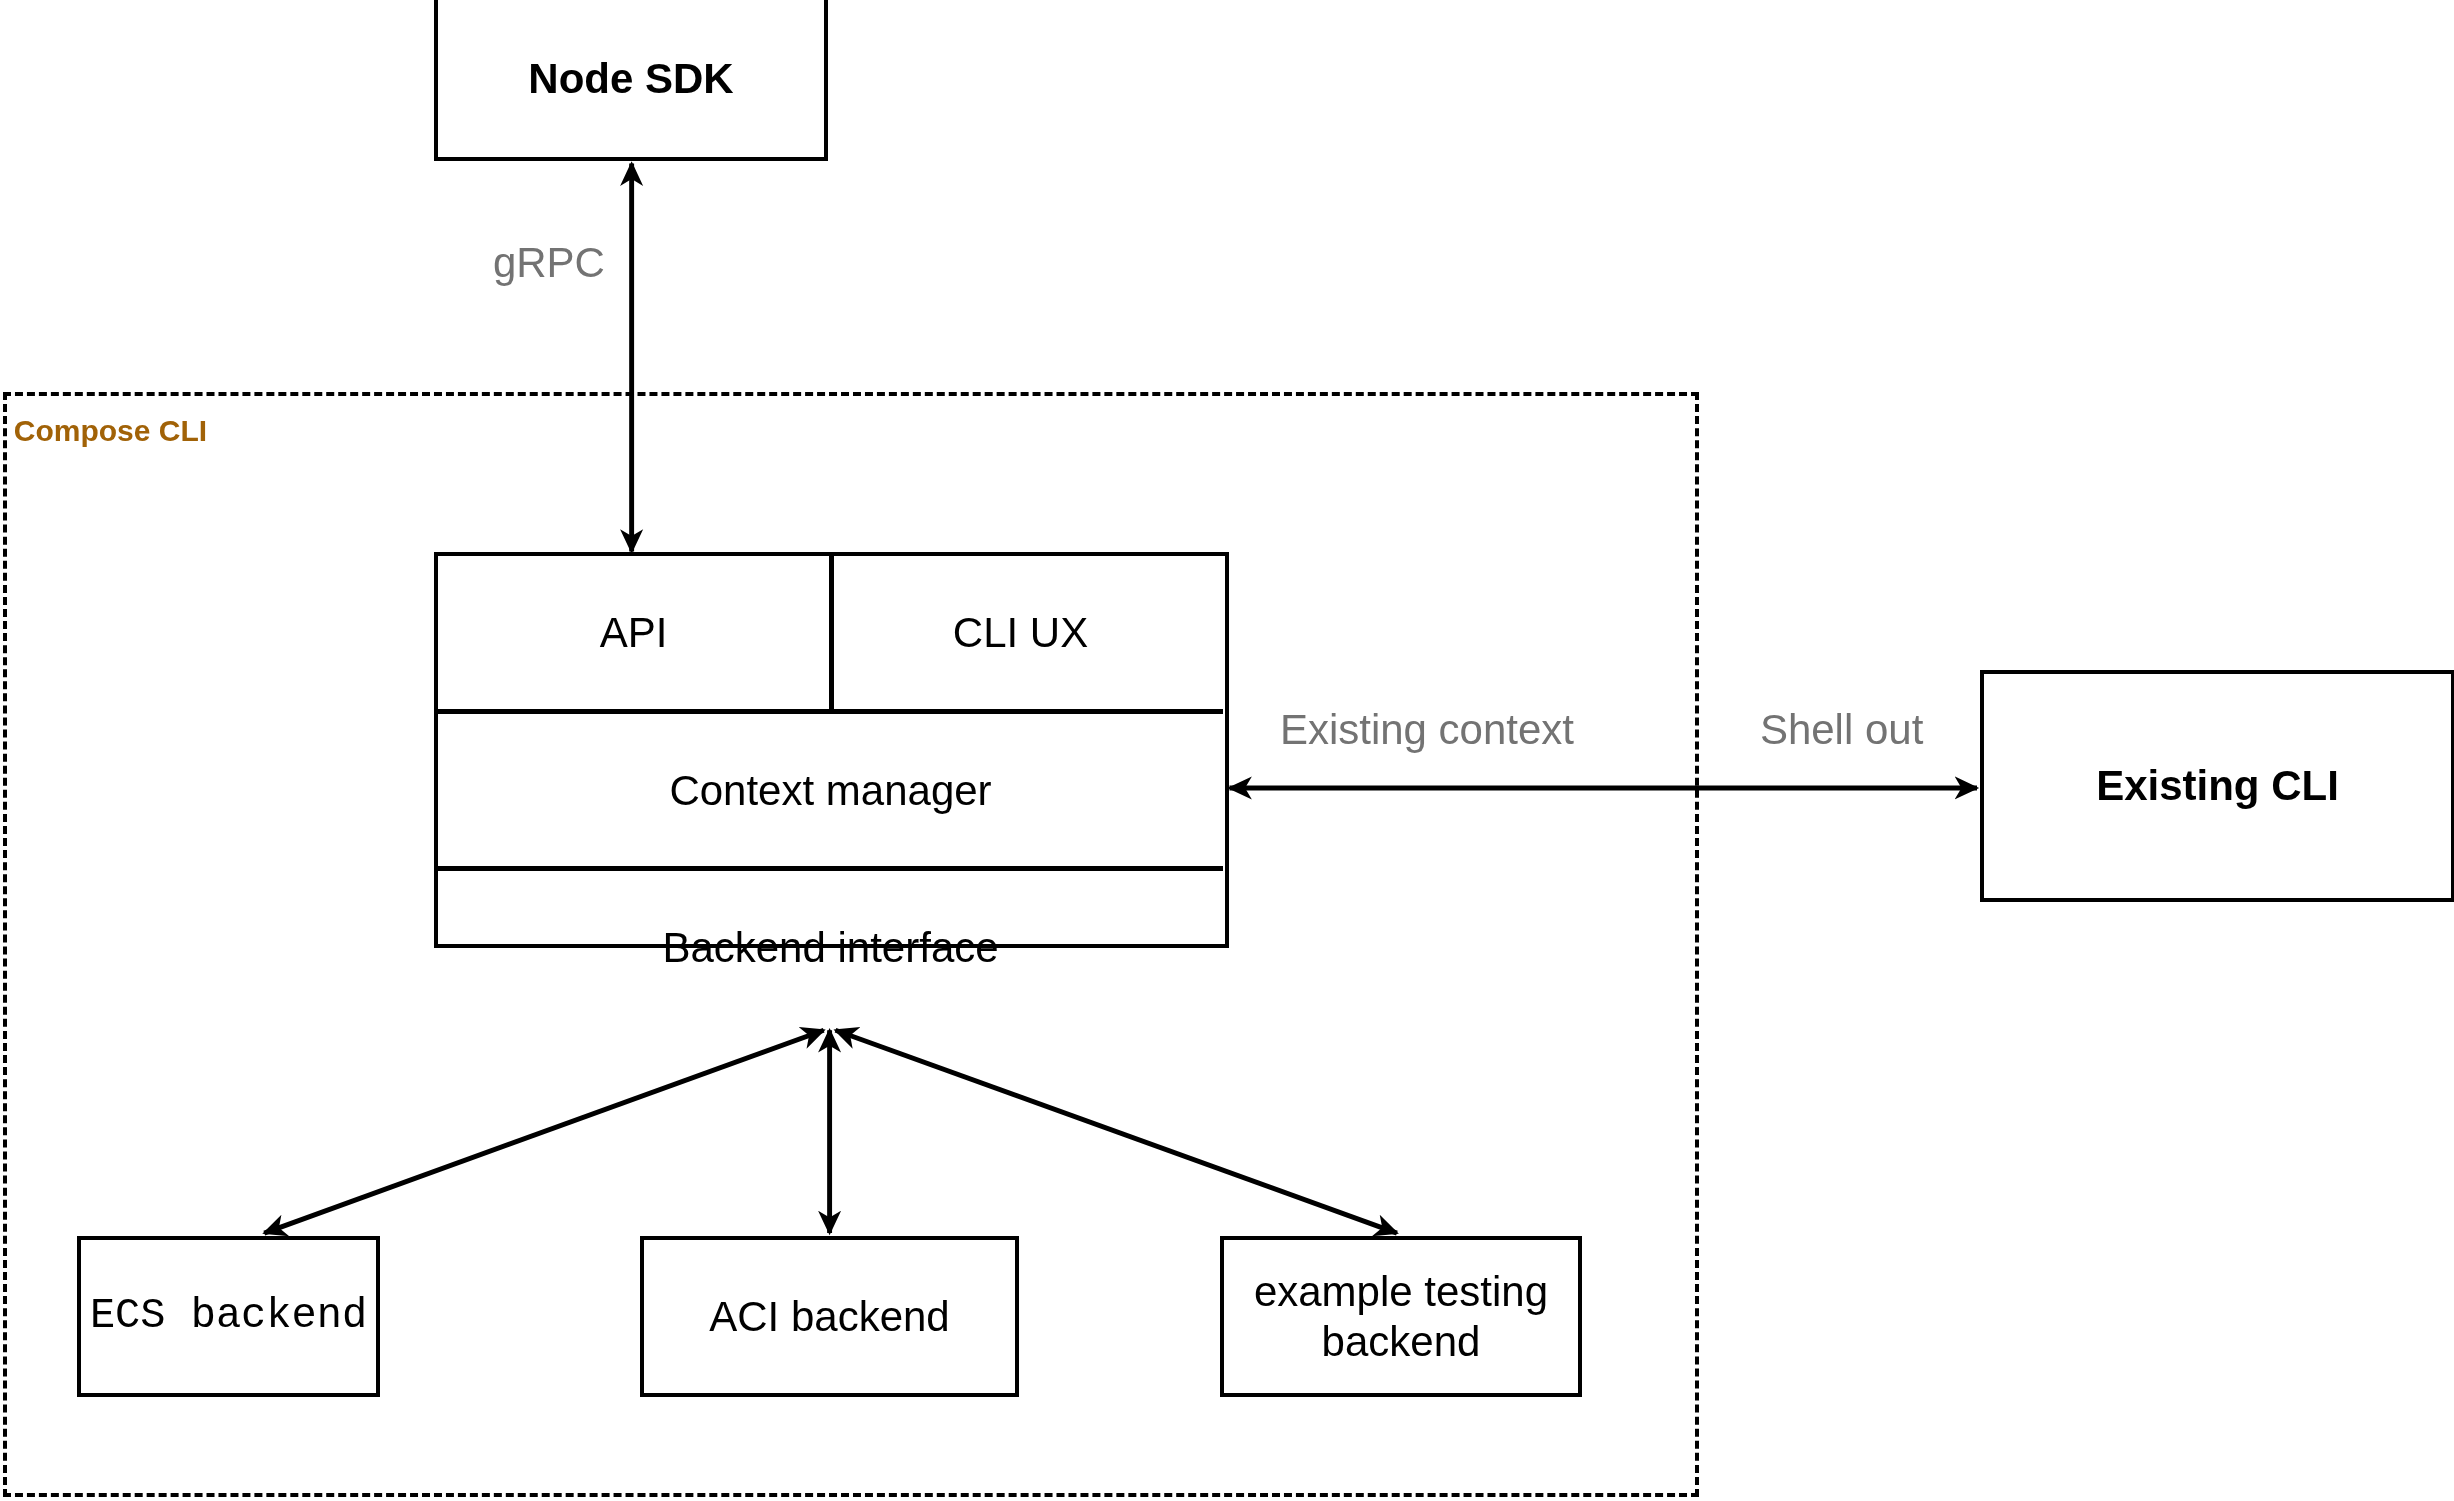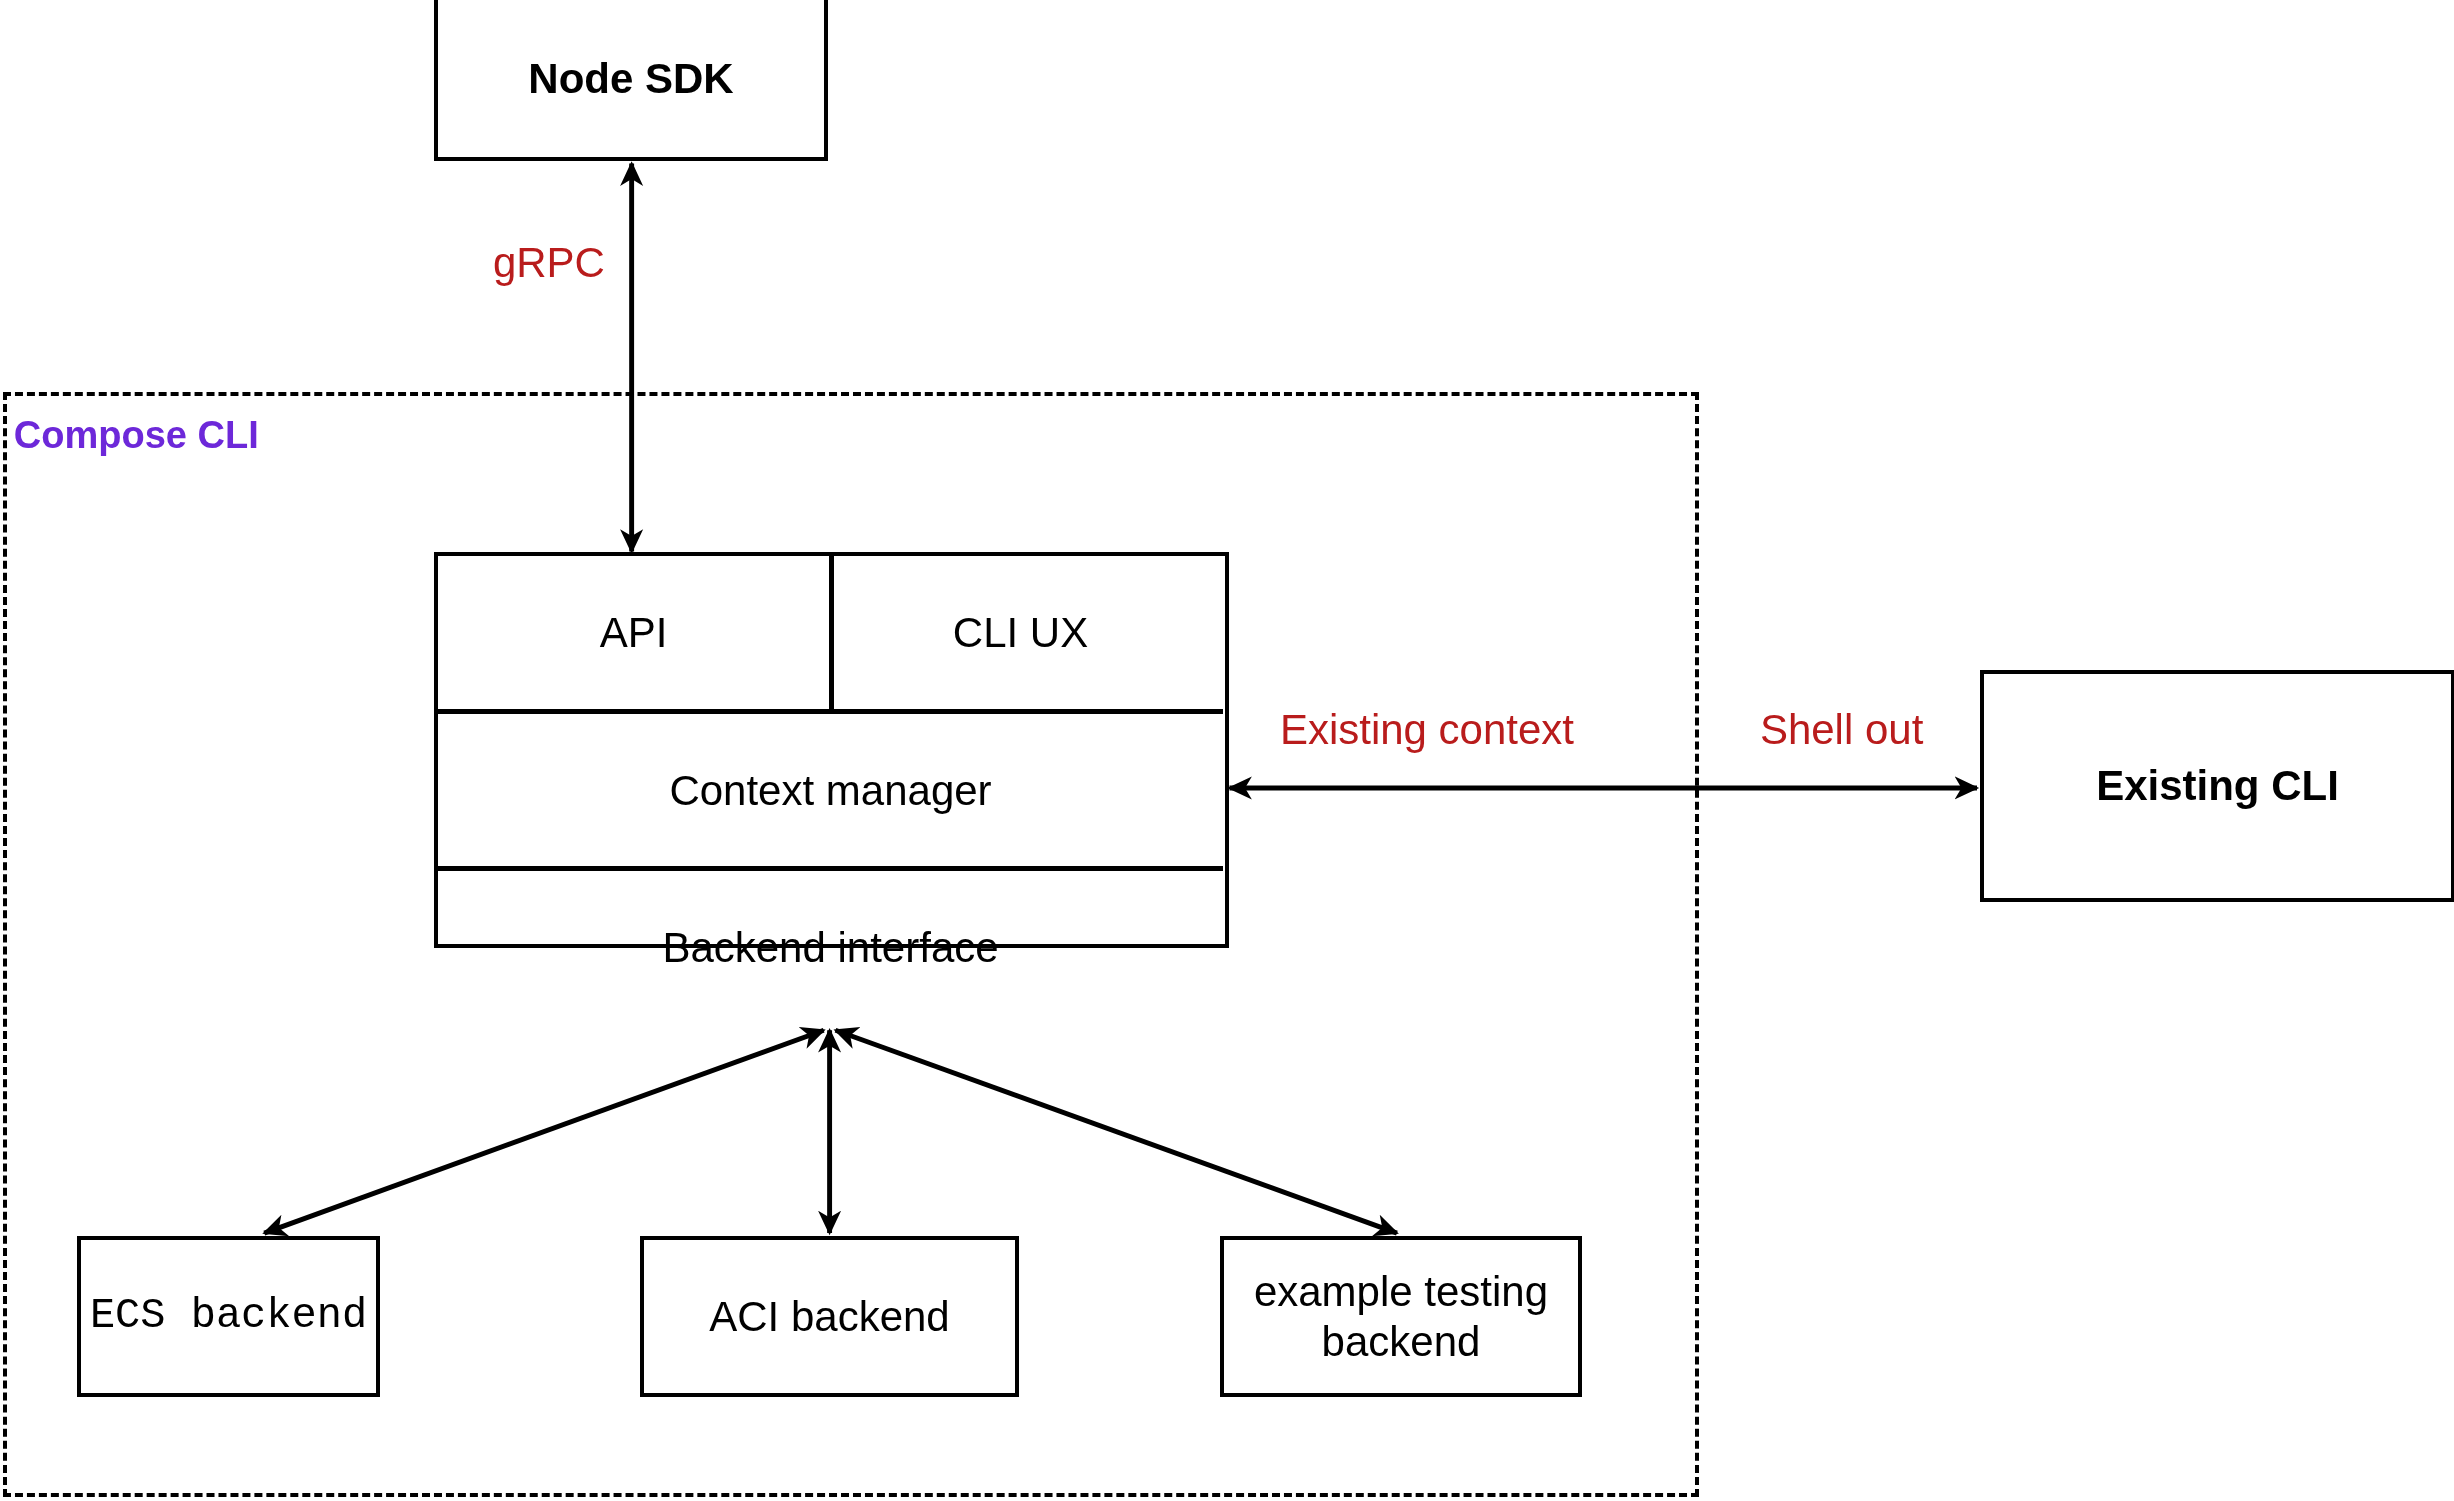--- a/index.html
+++ b/index.html
@@ -60,30 +60,30 @@
     width: 4.9px;
   }
   .dashed-group {
     position: absolute;
     box-sizing: border-box;
     border: 4.9px dashed #000000;
     background: transparent;
   }
   .group-label {
     position: absolute;
-    font-size: 38px;
+    font-size: 30px;
     font-weight: bold;
-    color: #6d28d9;
+    color: #a16207;
     white-space: nowrap;
     font-family: "Liberation Sans", sans-serif;
   }
   .edge-label {
     position: absolute;
     font-size: 42px;
-    color: #b91c1c;
+    color: #737373;
     white-space: nowrap;
     background: #ffffff;
     padding: 0 3.9px;
     font-family: "Liberation Sans", sans-serif;
   }
 </style>
 </head>
 <body>
 
 <div id="canvas">

